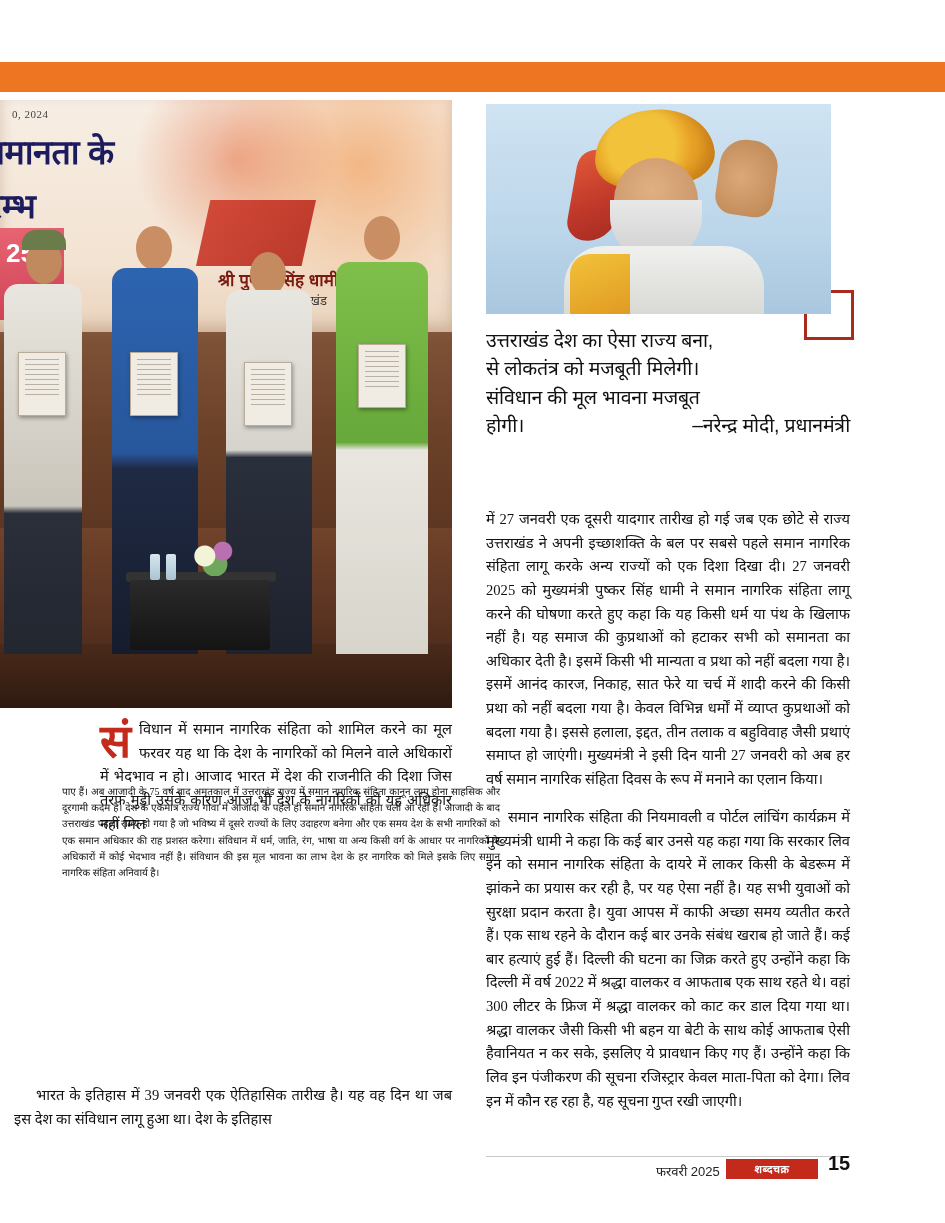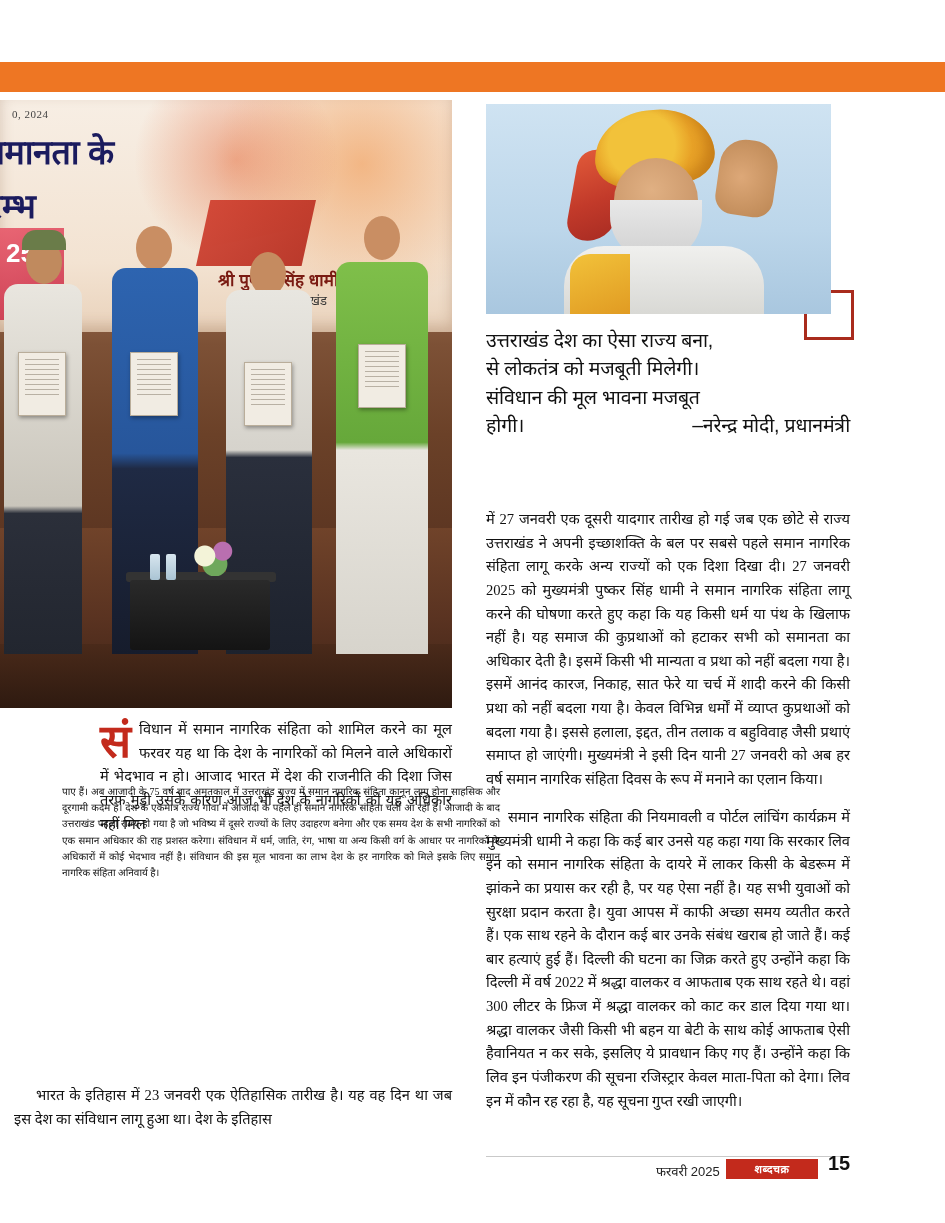--- a/index.html
+++ b/index.html
@@ -382,20 +382,20 @@
   </div>
 
   <div class="dropcap-block">
     <span class="dropcap">सं</span>
     <div class="left-para-narrow">विधान में समान नागरिक संहिता को शामिल करने का मूल फरवर यह था कि देश के नागरिकों को मिलने वाले अधिकारों में भेदभाव न हो। आजाद भारत में देश की राजनीति की दिशा जिस तरफ मुड़ी उसके कारण आज भी देश के नागरिकों को यह अधिकार नहीं मिल</div>
   </div>
 
   <div class="left-col-wide">पाए हैं। अब आजादी के 75 वर्ष बाद अमृतकाल में उत्तराखंड राज्य में समान नागरिक संहिता कानून लागू होना साहसिक और दूरगामी कदम है। देश के एकमात्र राज्य गोवा में आजादी के पहले ही समान नागरिक संहिता चली आ रही है। आजादी के बाद उत्तराखंड पहला राज्य हो गया है जो भविष्य में दूसरे राज्यों के लिए उदाहरण बनेगा और एक समय देश के सभी नागरिकों को एक समान अधिकार की राह प्रशस्त करेगा। संविधान में धर्म, जाति, रंग, भाषा या अन्य किसी वर्ग के आधार पर नागरिकों के अधिकारों में कोई भेदभाव नहीं है। संविधान की इस मूल भावना का लाभ देश के हर नागरिक को मिले इसके लिए समान नागरिक संहिता अनिवार्य है।</div>
 
 
-  <div class="left-col-last indent">भारत के इतिहास में 23 जनवरी एक ऐतिहासिक तारीख है। यह वह दिन था जब इस देश का संविधान लागू हुआ था। देश के इतिहास</div>
+  <div class="left-col-last indent">भारत के इतिहास में 39 जनवरी एक ऐतिहासिक तारीख है। यह वह दिन था जब इस देश का संविधान लागू हुआ था। देश के इतिहास</div>
 
   <div class="footer-rule"></div>
   <div class="footer-month">फरवरी 2025</div>
   <div class="footer-logo">शब्दचक्र</div>
   <div class="footer-page">15</div>
 
 </div>
 
 </body></html>

